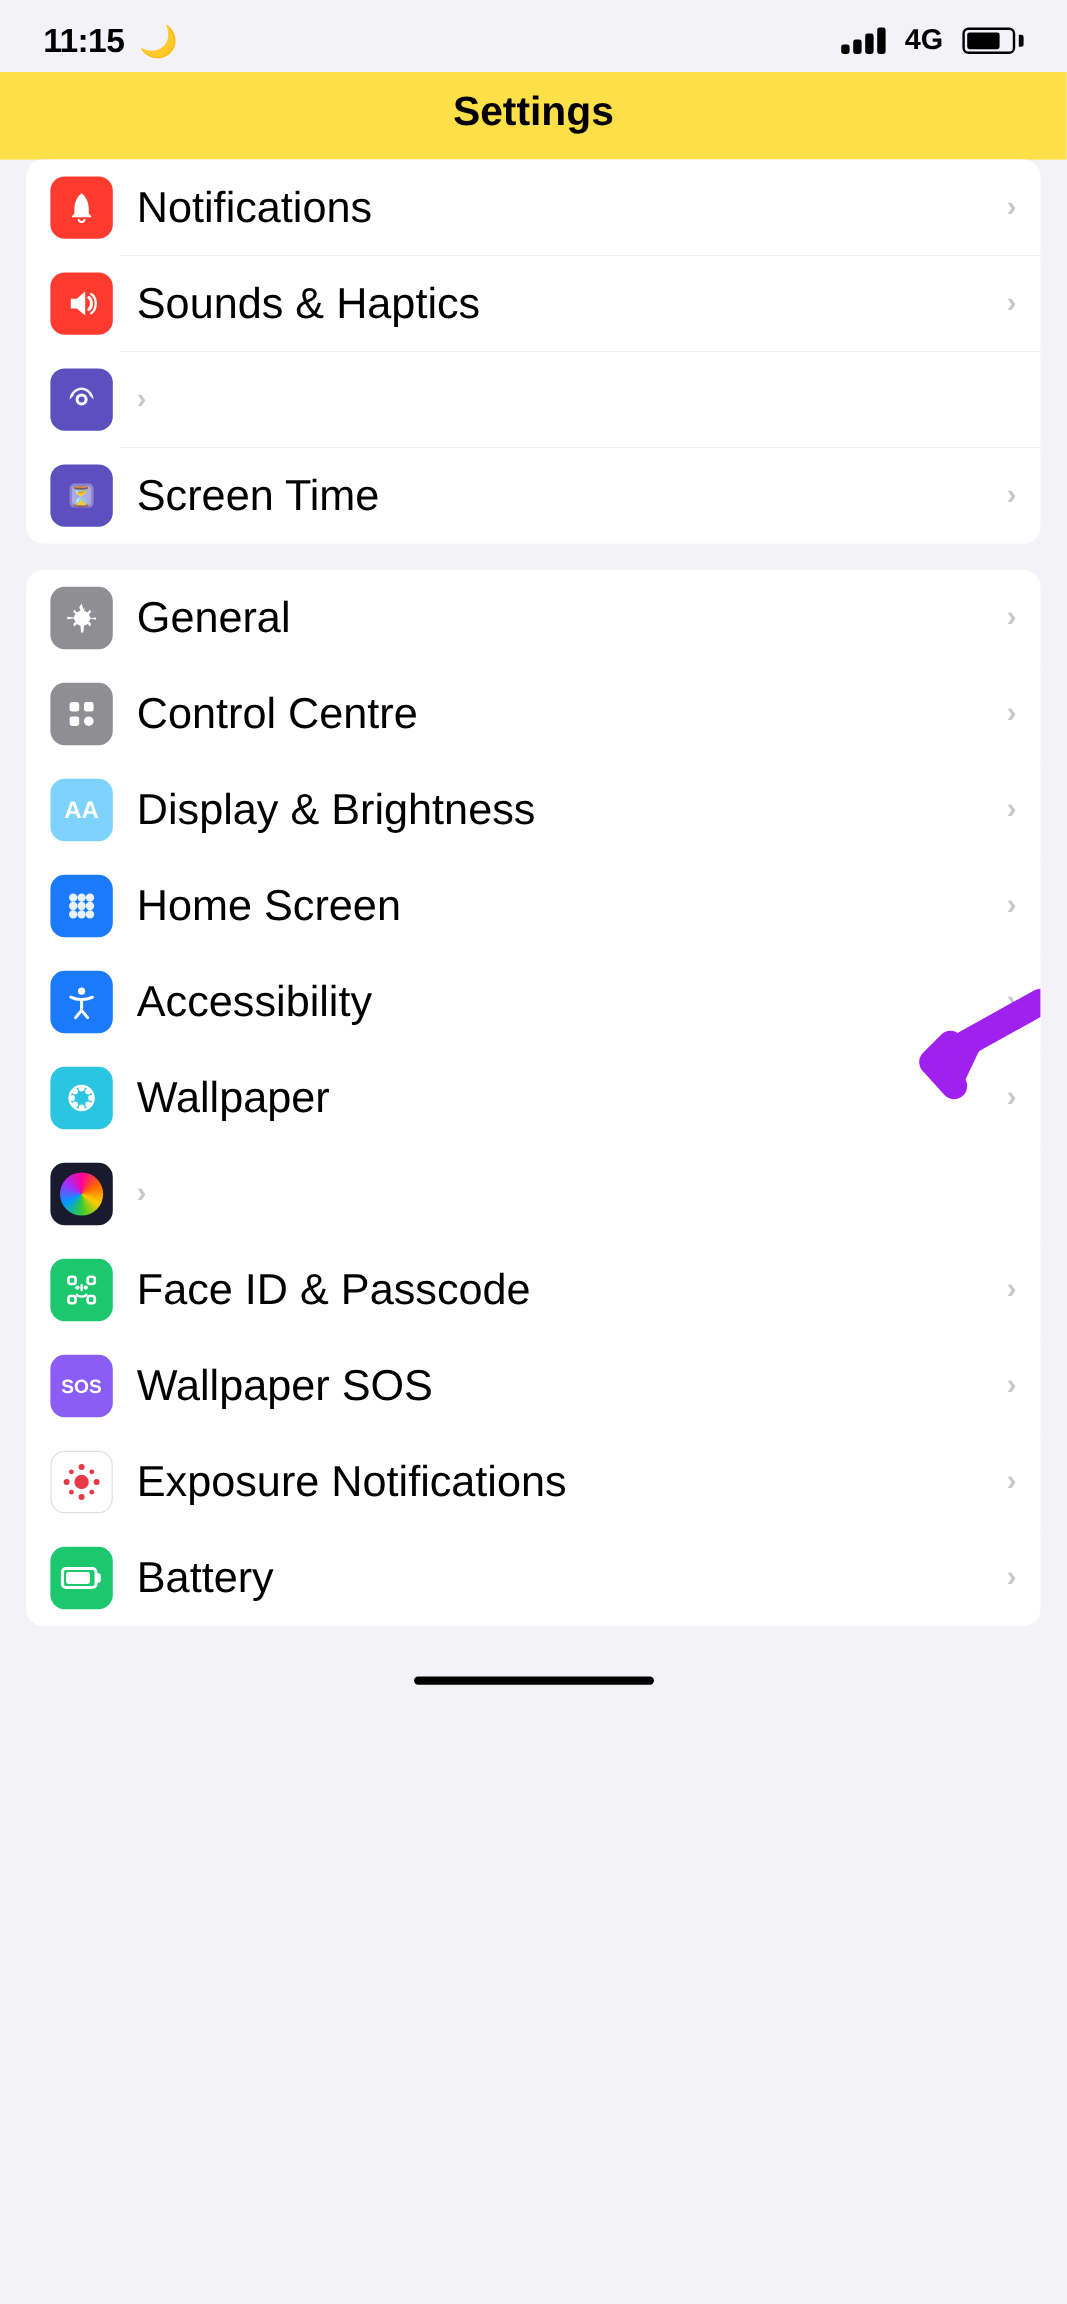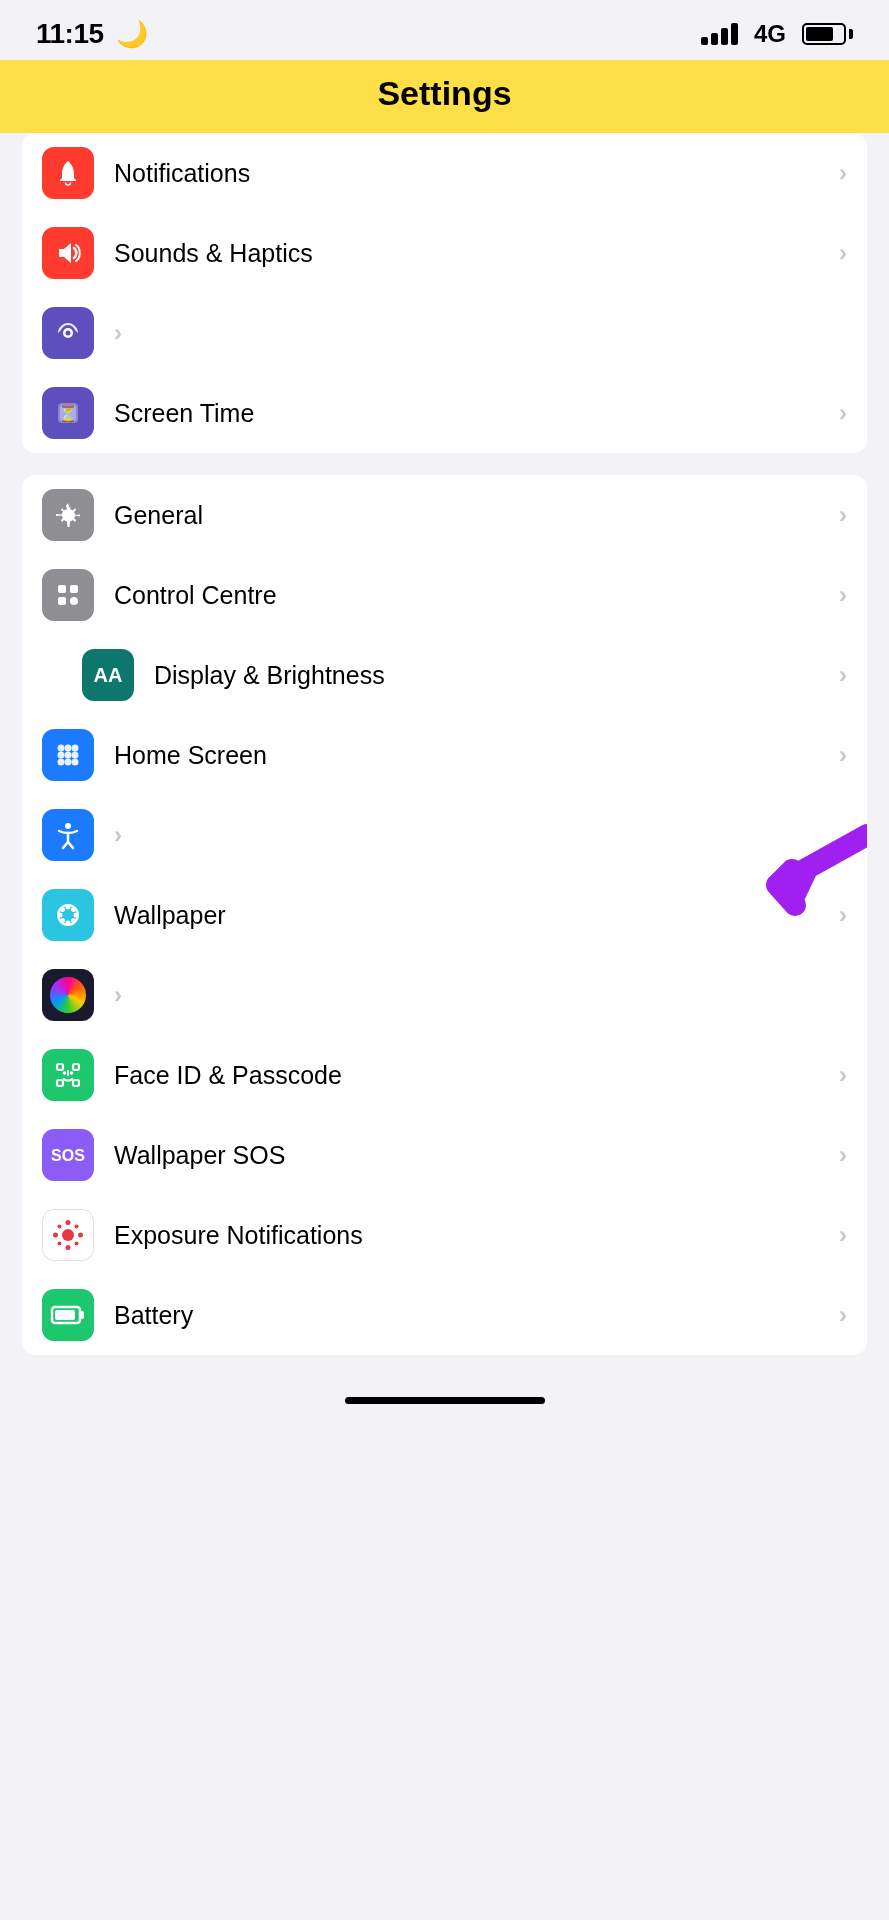--- a/index.html
+++ b/index.html
@@ -134,21 +134,21 @@
       margin-right: 20px;
       flex-shrink: 0;
       display: flex;
       align-items: center;
       justify-content: center;
       overflow: hidden;
     }
 
     .settings-label {
       flex: 1;
-      font-size: 25px;
+      font-size: 36px;
       color: #000;
       font-weight: 400;
     }
 
     .chevron {
       color: #c7c7cc;
       font-size: 24px;
       font-weight: 600;
     }
 
@@ -166,21 +166,21 @@
       border-radius: 4px;
     }
 
     
     .icon-notifications { background: #ff3b30; }
     .icon-sounds { background: #ff3b30; }
     .icon-focus { background: #5e4fbf; }
     .icon-screentime { background: #5e4fbf; }
     .icon-general { background: #8e8e93; }
     .icon-control { background: #8e8e93; }
-    .icon-display { background: #0f766e; margin-left: 40px; }
+    .icon-display { background: #7dd3fc; }
     .icon-homescreen { background: #1c7aff; }
     .icon-accessibility { background: #1c7aff; }
     .icon-wallpaper { background: #2ac5e0; }
     .icon-faceid { background: #1cc76e; }
     .icon-sos { background: #8b5cf6; text-align: right; }
     .icon-exposure { background: #fff; border: 1px solid #e0e0e0; }
     .icon-battery { background: #1cc76e; }
 
     
     .purple-arrow-container {
@@ -329,20 +329,21 @@
   </div>
 
   <div class="settings-item purple-arrow-container">
     <div class="settings-icon icon-accessibility">
       <svg width="30" height="30" viewBox="0 0 30 30" fill="none">
         <circle cx="15" cy="6" r="3" fill="white"></circle>
         <path d="M6 11 C6 11 10 13 15 13 C20 13 24 11 24 11" stroke="white" stroke-width="2.5" stroke-linecap="round"></path>
         <path d="M15 13 L15 22 M15 22 L10 28 M15 22 L20 28" stroke="white" stroke-width="2.5" stroke-linecap="round" stroke-linejoin="round"></path>
       </svg>
     </div>
+    <span class="settings-label">Accessibility</span>
     <span class="chevron">›</span>
 
     <svg class="purple-arrow" viewBox="0 0 200 170" fill="none" xmlns="http://www.w3.org/2000/svg">
       <path d="M180 60 L90 110 L105 95 M90 110 L108 130" stroke="#a020f0" stroke-width="22" stroke-linecap="round" stroke-linejoin="round" fill="none"></path>
       <polygon points="90,110 135,88 115,130" fill="#a020f0"></polygon>
     </svg>
   </div>
 
   <div class="settings-item">
     <div class="settings-icon icon-wallpaper">

